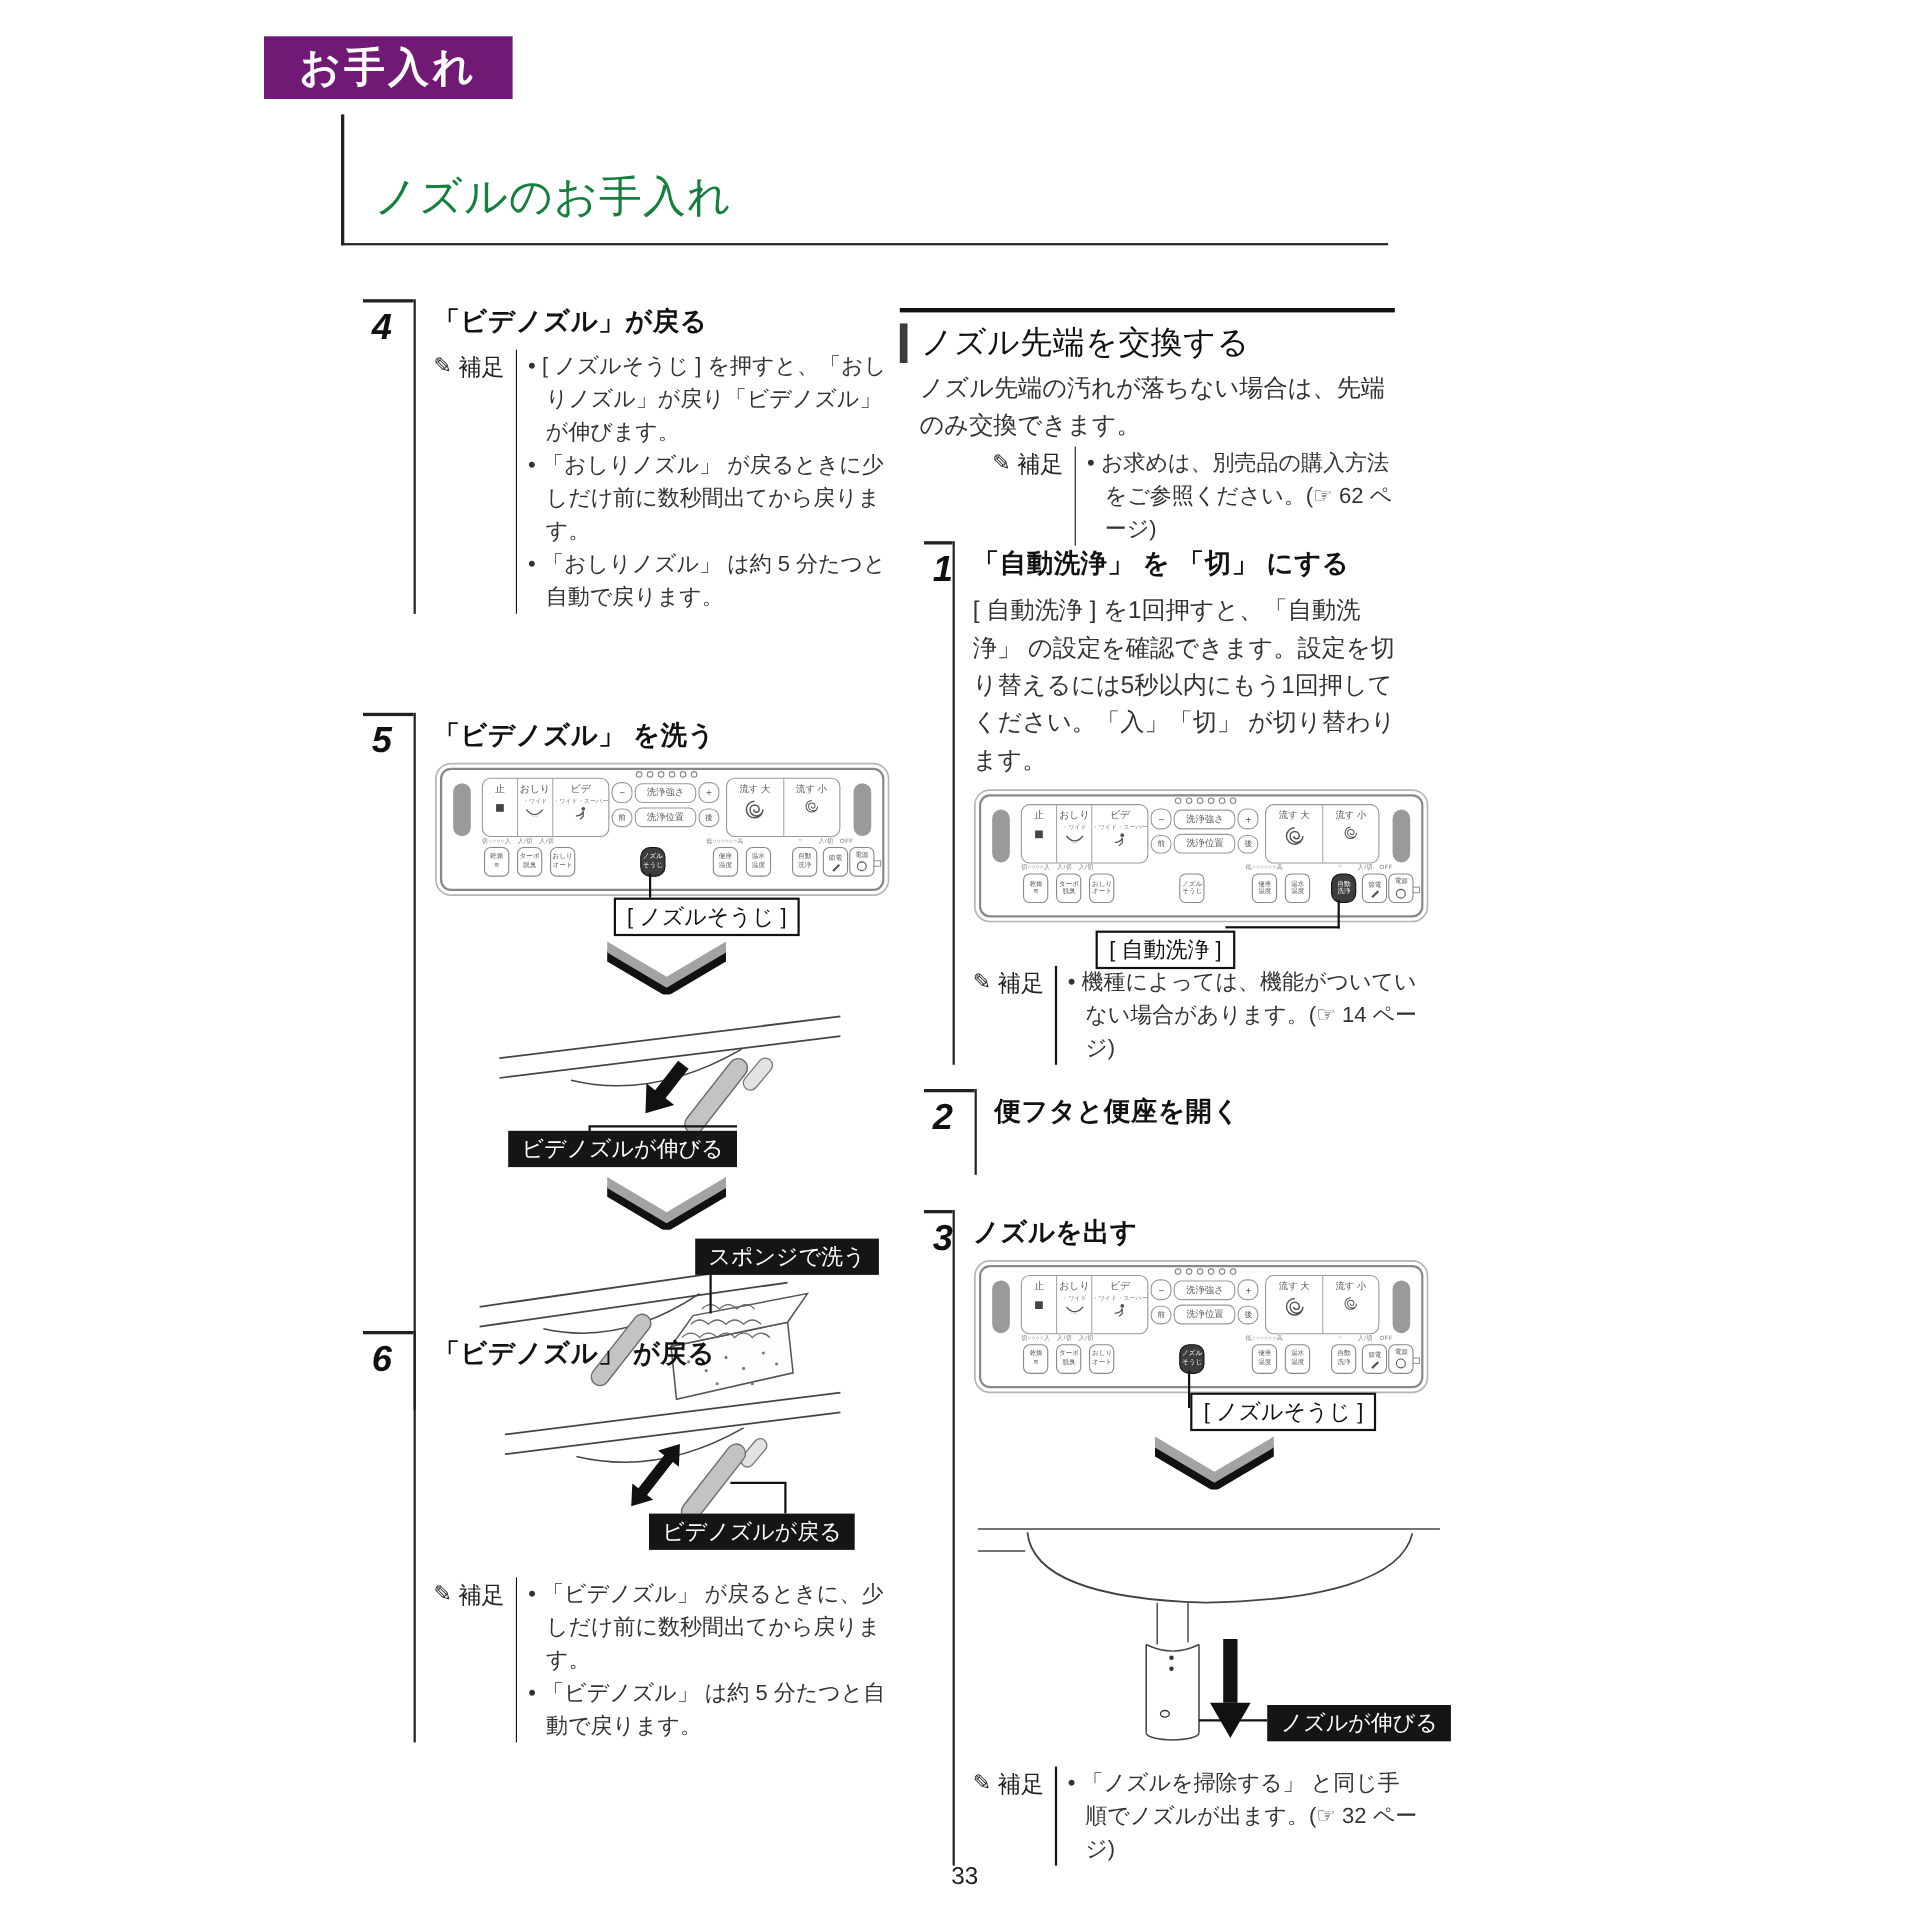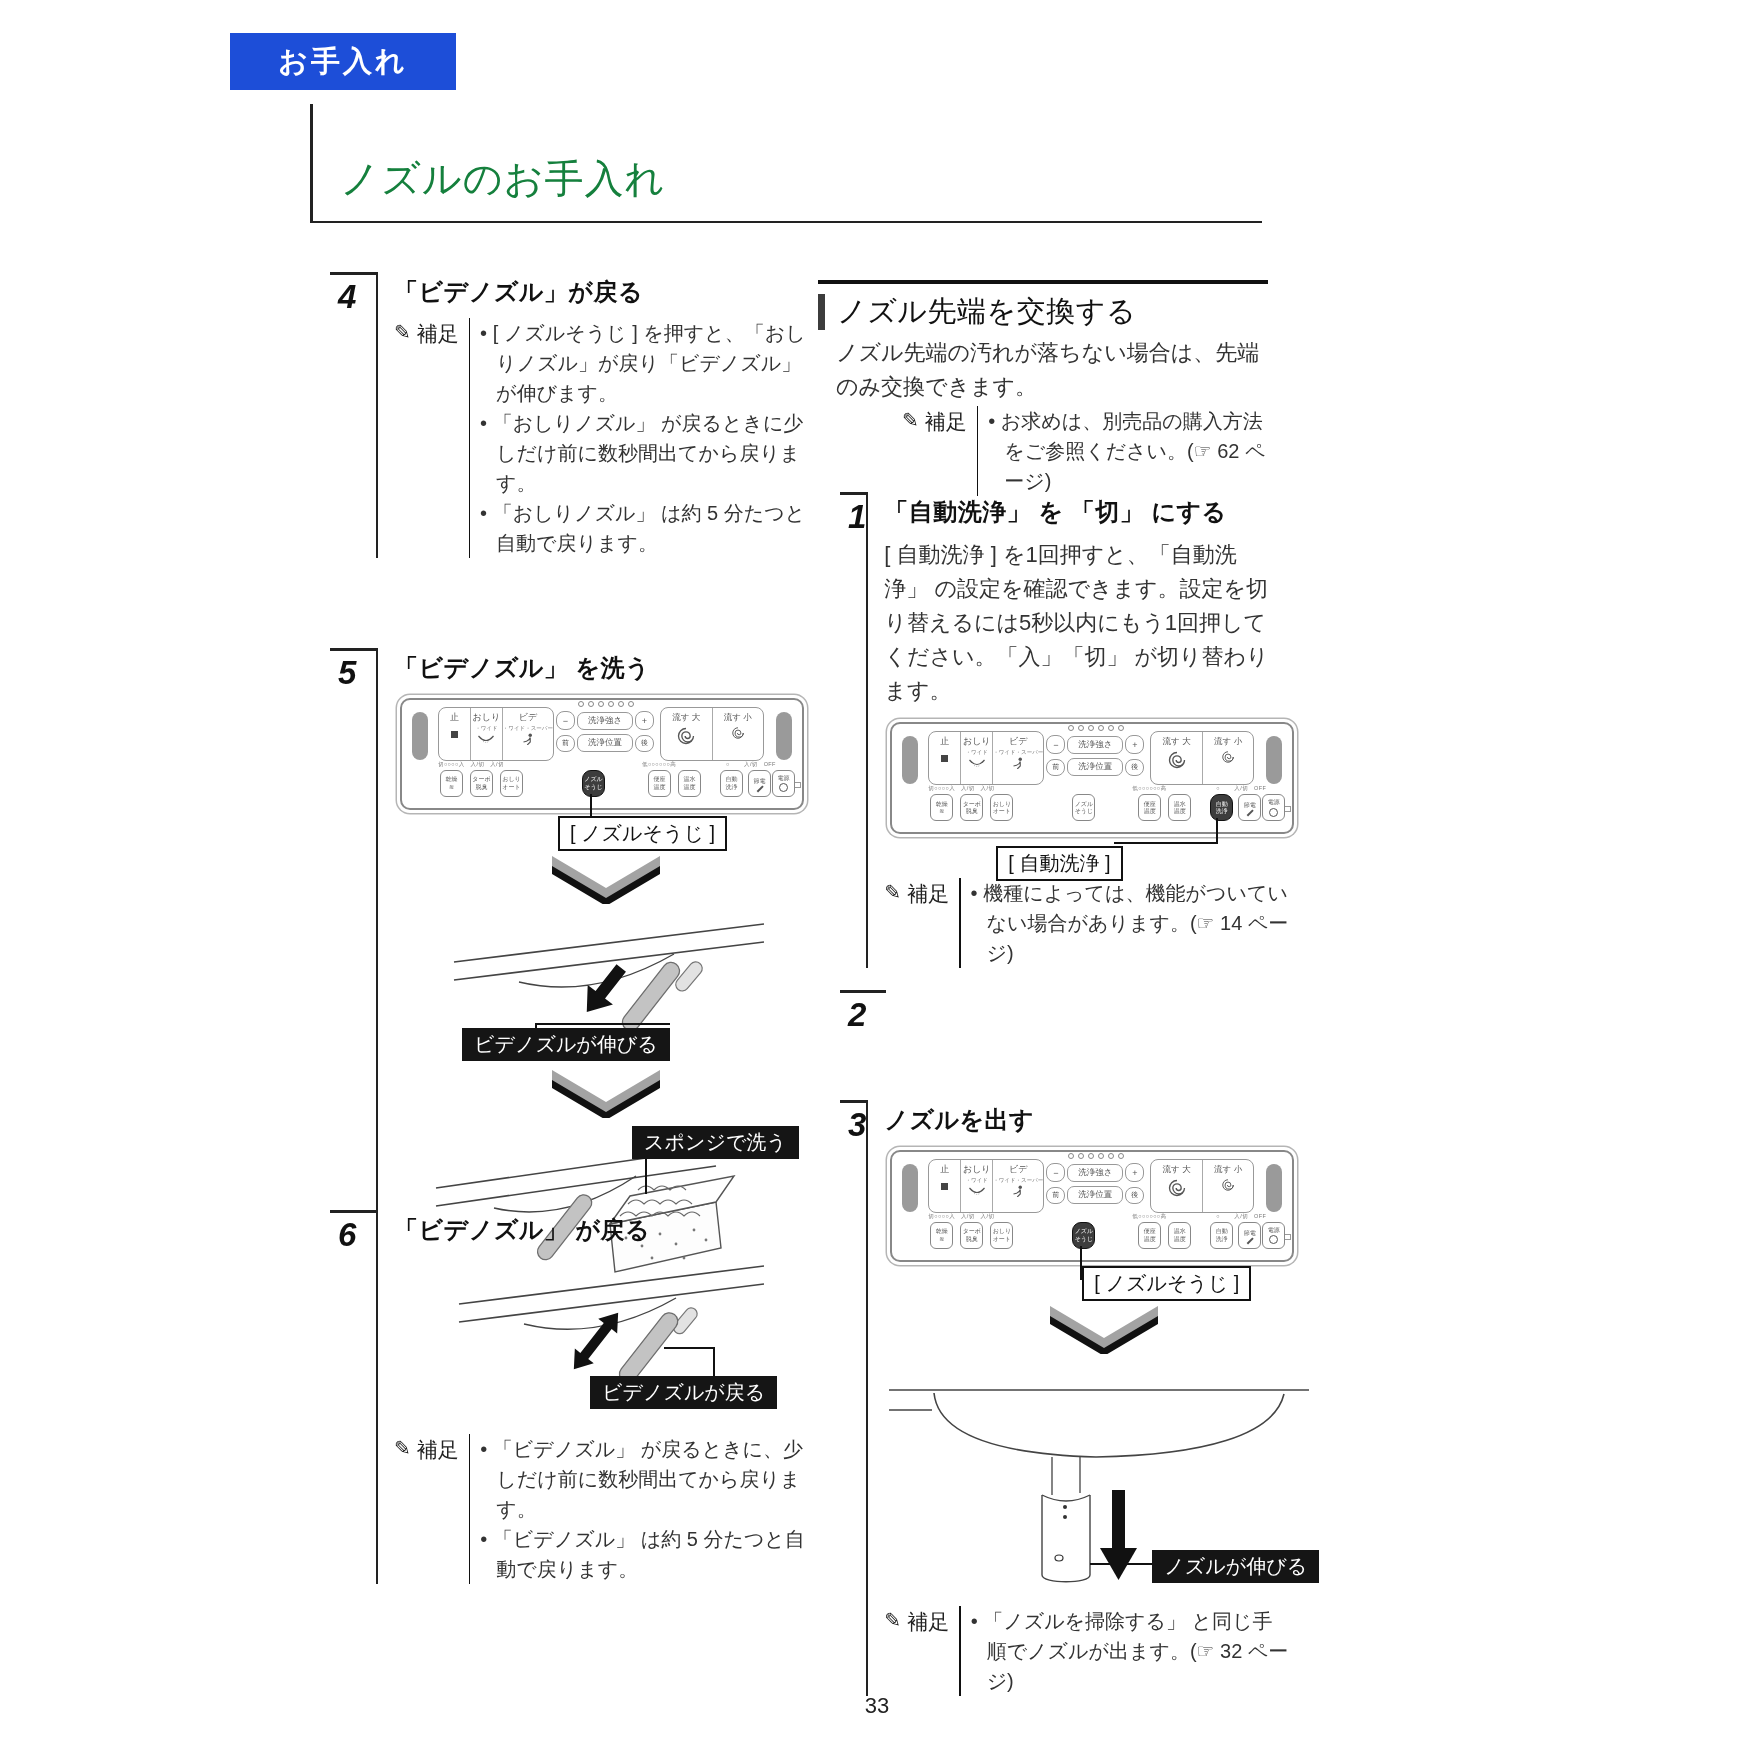--- a/index.html
+++ b/index.html
@@ -1,21 +1,21 @@
 <!DOCTYPE html>
 <html lang="ja"><head>
 <meta charset="utf-8">
 <style>
   html,body{margin:0;padding:0;background:#fff;}
   .page{position:relative;width:1754px;height:1754px;background:#fff;overflow:hidden;
         font-family:"Liberation Sans","DejaVu Sans",sans-serif;color:#222;}
 
   
-  .tagbox{position:absolute;left:230px;top:33px;width:226px;height:57px;background:#1d4ed8;
-          color:#fff;font-size:29px;font-weight:bold;letter-spacing:3px;
+  .tagbox{position:absolute;left:240px;top:33px;width:226px;height:57px;background:#701a75;
+          color:#fff;font-size:37px;font-weight:bold;letter-spacing:3px;
           display:flex;align-items:center;justify-content:center;}
   .title-vrule{position:absolute;left:310px;top:104px;width:3px;height:119px;background:#222;}
   .page-title{position:absolute;left:340px;top:152px;font-size:39px;color:#15803d;letter-spacing:1px;}
   .title-hrule{position:absolute;left:310px;top:221px;width:952px;height:2px;background:#222;}
 
   
   .step{position:absolute;display:flex;align-items:stretch;}
   .stepnum{width:46px;border-top:3px solid #222;font-style:italic;font-weight:bold;
            font-size:33px;color:#111;padding:3px 0 0 8px;box-sizing:border-box;}
   .stepbody{border-left:2.5px solid #222;padding-left:16px;flex:1;min-height:70px;}
@@ -451,20 +451,23 @@
         <div class="note-bar"></div>
         <ul class="note-list">
             <li>機種によっては、機能がついていない場合があります。(☞ 14 ページ)</li>
           </ul>
       </div>
     </div>
   </div>
 
   <div class="step" style="left:840px;top:990px;width:452px;">
     <div class="stepnum">2</div>
+    <div class="stepbody" style="min-height:78px;">
+      <div class="stephead">便フタと便座を開く</div>
+    </div>
   </div>
 
   <div class="step" style="left:840px;top:1100px;width:452px;">
     <div class="stepnum">3</div>
     <div class="stepbody">
       <div class="stephead">ノズルを出す</div>
       <div class="fig" style="width:420px;height:150px;">
         <div class="remote-slot" style="position:absolute;left:6px;top:4px;">
             <div class="remote">
     <div class="pill" style="left:10px"></div>

